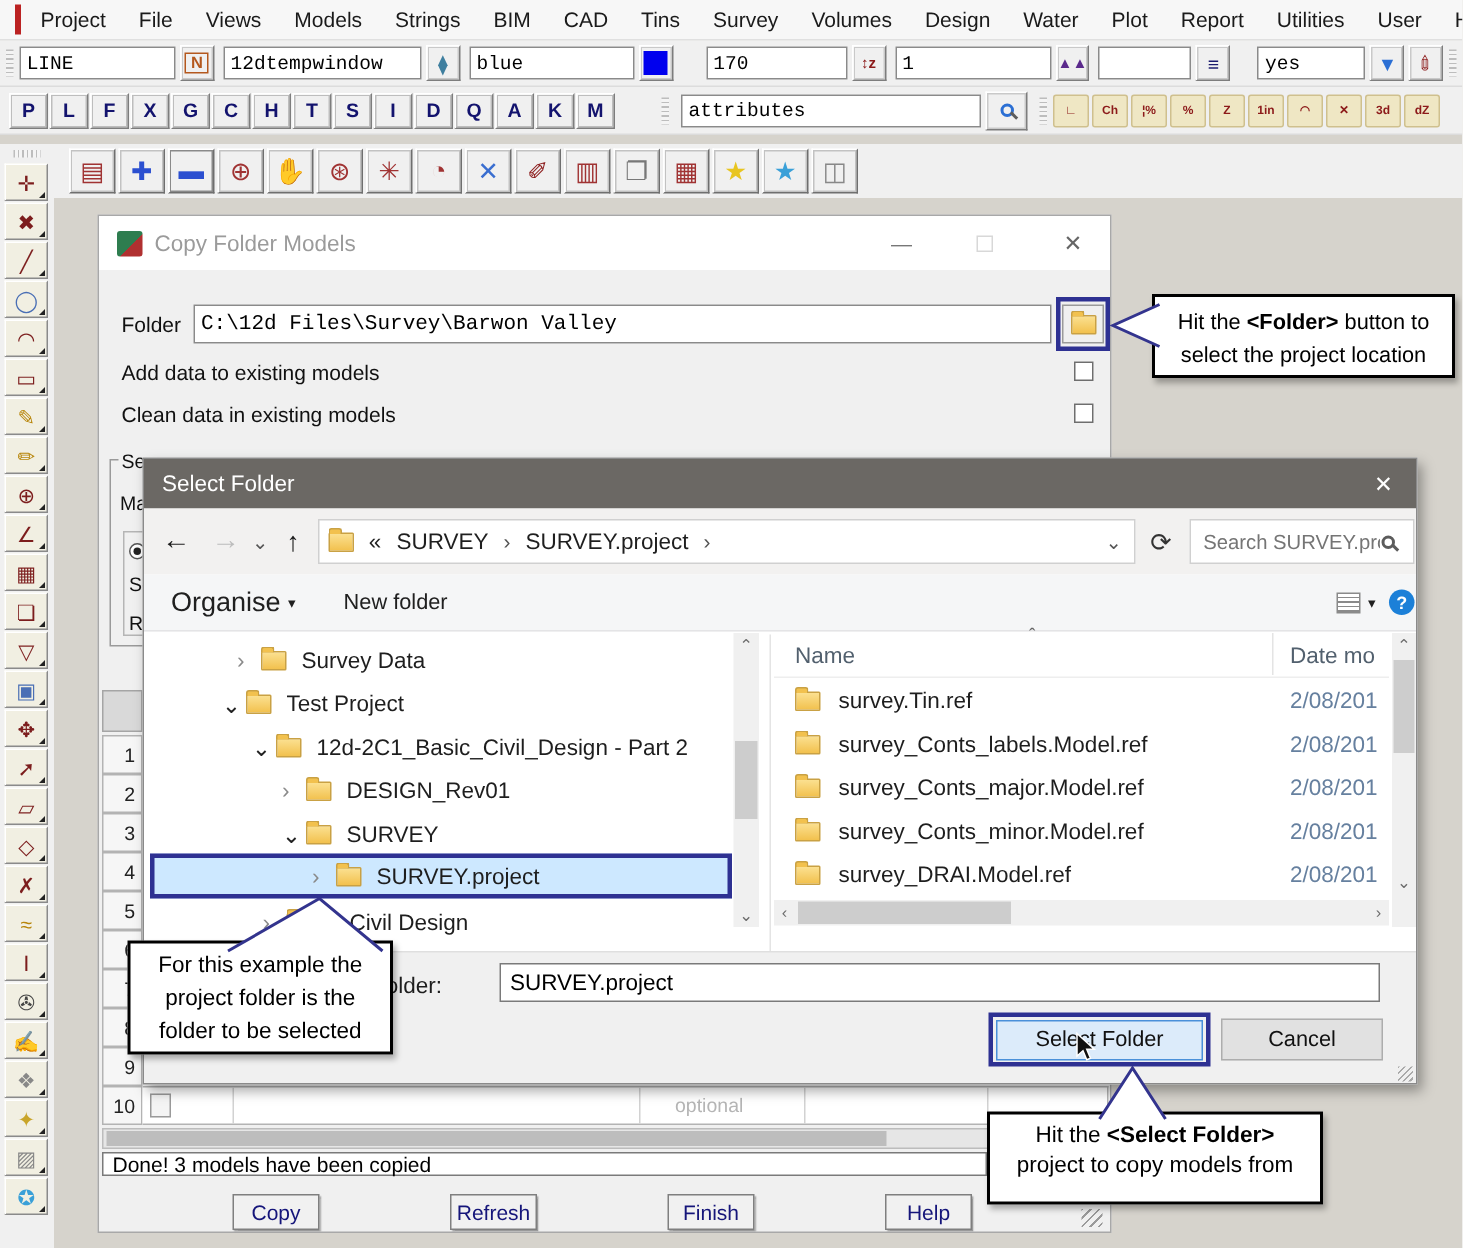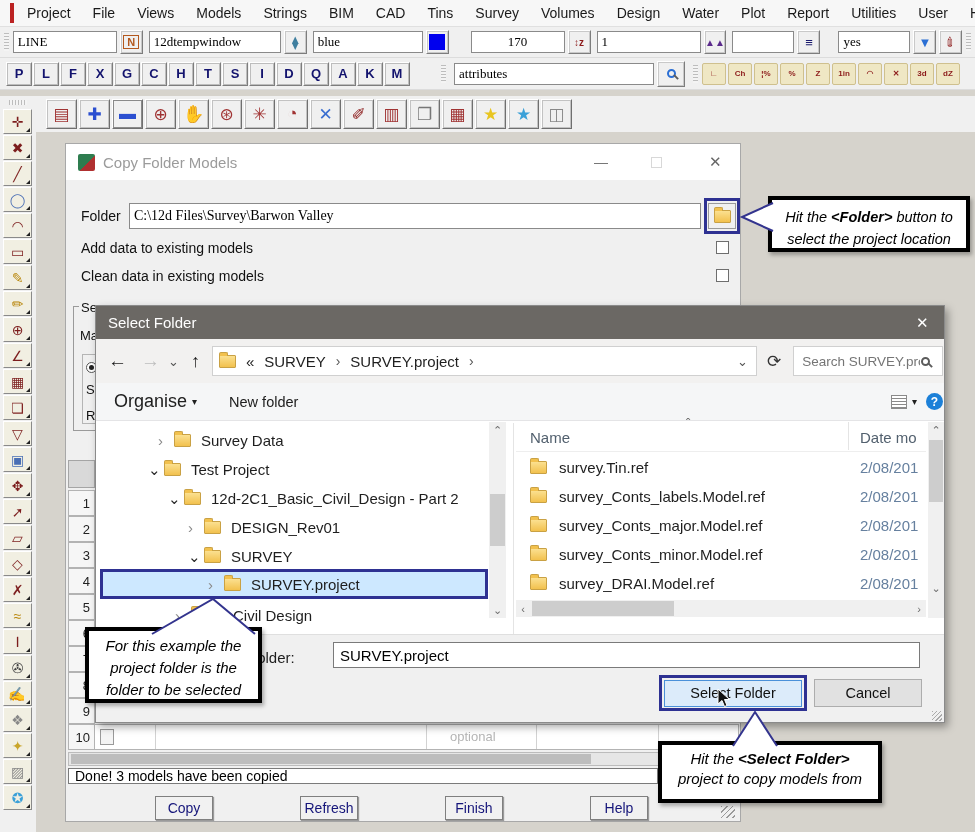--- a/index.html
+++ b/index.html
@@ -5,34 +5,34 @@
 * { box-sizing: border-box; margin: 0; padding: 0; }
 html,body { font-family: "Liberation Sans", sans-serif; }
 #canvas { position: relative; width: 975px; height: 832px; background:#d6d3cc; overflow:hidden; font-family:"Liberation Sans",sans-serif; }
 .abs { position:absolute; }
 
 .menubar { left:0; top:0; width:975px; height:27px; background:#f7f7f7; border-bottom:1px solid #e0e0e0; display:flex; align-items:center; }
 .menu-item { font-size:14px; color:#1a1a1a; padding:0 11px; height:27px; display:flex; align-items:center; white-space:nowrap; }
 .grip { width:5px; height:18px; background:repeating-linear-gradient(#bdbdbd 0 1px, #f4f4f4 1px 3px); margin:0 4px; }
 .vgrip { height:5px; width:18px; background:repeating-linear-gradient(90deg,#bdbdbd 0 1px, #f4f4f4 1px 3px); margin:4px auto; }
 .toolrow { left:0; width:975px; background:#f0f0f0; display:flex; align-items:center; border-bottom:1px solid #dcdcdc; }
-.t-input { background:#fff; border:1px solid #8a8a8a; height:22px; font-size:13px; padding:0 4px; color:#000; font-family:Liberation Serif, serif; }
+.t-input { background:#fff; border:1px solid #8a8a8a; height:22px; font-size:13px; padding:0 4px; color:#000; font-family:Liberation Mono, monospace; }
 .t-btn { width:24px; height:24px; background:#f0f0f0; border:1px solid #fff; border-right-color:#7d7d7d; border-bottom-color:#7d7d7d; box-shadow:0 0 0 1px #c9c9c9 inset; display:flex; align-items:center; justify-content:center; font-size:13px; margin-left:3px; }
 .letter-btn { width:26px; height:24px; background:#f0f0f0; border:1px solid #fff; border-right-color:#7d7d7d; border-bottom-color:#7d7d7d; box-shadow:0 0 0 1px #bdbdbd inset; display:flex; align-items:center; justify-content:center; font-size:13px; color:#13136e; font-weight:bold; margin-right:1px; }
 .tile { width:24px; height:22px; background:#efe7c4; border:1px solid #cfc08e; border-radius:2px; color:#8c1a1a; font-size:8px; font-weight:bold; display:flex; align-items:center; justify-content:center; margin-right:2px; }
 .big-btn { width:31px; height:30px; background:#f0f0f0; border:1px solid #fff; border-right-color:#6f6f6f; border-bottom-color:#6f6f6f; box-shadow:0 0 0 1px #c2c2c2 inset; display:flex; align-items:center; justify-content:center; font-size:17px; margin-right:2px; }
 .side-btn { width:29px; height:25px; background:#f1efe2; border:1px solid #fff; border-right-color:#8a8a8a; border-bottom-color:#8a8a8a; display:flex; align-items:center; justify-content:center; font-size:14px; color:#7c1d1d; position:relative; margin:1px 0 1px 3px; }
 .side-btn::after { content:""; position:absolute; right:1px; bottom:1px; border-left:4px solid transparent; border-bottom:4px solid #222; }
 
 .dlg-btn { background:#f1f1f1; border:1px solid #7f7f7f; box-shadow:1px 1px 1px #9a9a9a; font-size:14px; color:#15157a; display:flex; align-items:center; justify-content:center; }
 .sunken { background:#fff; border:1px solid #7a7a7a; }
 .checkbox { width:13px; height:13px; background:#fff; border:1px solid #6e6e6e; }
 .folder-ico { width:17px; height:13px; background:linear-gradient(#fbe090,#f2c14e); border:1px solid #c9a144; border-radius:1px; position:relative; flex:none; }
 .folder-ico::before { content:""; position:absolute; top:-4px; left:-1px; width:7px; height:3px; background:#f2c14e; border:1px solid #c9a144; border-bottom:none; border-radius:2px 2px 0 0; }
-.callout { background:#fff; border:4px solid #000000; box-shadow:2px 3px 4px rgba(0,0,0,.3); text-align:center; color:#000;font-style:italic; }
+.callout { background:#fff; border:2px solid #000000; box-shadow:2px 3px 4px rgba(0,0,0,.3); text-align:center; color:#000; }
 .navybox { border:3px solid #2e3192; }
 .tree-row { position:absolute; left:95px; width:390px; height:29px; display:flex; align-items:center; font-size:15px; color:#1e1e1e; }
 .chev { color:#8a8a8a; font-size:15px; width:16px; flex:none; }
 .file-row { position:absolute; left:516px; width:410px; height:29px; display:flex; align-items:center; font-size:15px; color:#1e1e1e; }
 .scroll-track { background:#f0f0f0; }
 .scroll-thumb { background:#cdcdcd; }
 .scroll-arrow { color:#6d6d6d; font-size:11px; display:flex; align-items:center; justify-content:center; }
 .mag { width:9px; height:9px; border:2px solid #5c5c5c; border-radius:50%; position:relative; }
 .mag::after { content:""; position:absolute; width:6px; height:2px; background:#5c5c5c; transform:rotate(45deg); right:-5px; bottom:-2px; }
 .gridnum { position:absolute; left:68px; width:27px; height:26px; background:#f6f6f6; border:1px solid #b3b3b3; font-size:13px; color:#222; display:flex; align-items:center; justify-content:flex-end; padding-right:4px; }
@@ -71,21 +71,21 @@
         <span style="color:#b4581e;font-weight:bold;border:1px solid #b4581e;padding:0 3px;font-size:11px;">N</span>
       </div>
     <input class="t-input" style="width: 132px; margin-left: 6px;" value="12dtempwindow">
     <div class="t-btn">
         <span style="color:#3f7f9f;">⧫</span>
       </div>
     <input class="t-input" style="width: 110px; margin-left: 6px;" value="blue">
     <div class="t-btn">
         <span style="width:16px;height:16px;background:#0000ee;display:block;"></span>
       </div>
-    <input class="t-input" style="width: 94px; margin-left: 22px; text-align: center;" value="170">
+    <input class="t-input" style="width: 94px; margin-left: 22px;" value="170">
     <div class="t-btn">
         <span style="color:#8c1a1a;font-size:10px;font-weight:bold;">↕z</span>
       </div>
     <input class="t-input" style="width: 104px; margin-left: 6px;" value="1">
     <div class="t-btn">
         <span style="color:#5b2a8c;font-size:10px;">▲▲</span>
       </div>
     <input class="t-input" style="width: 62px; margin-left: 6px;">
     <div class="t-btn">
         <span style="color:#1a1a6e;font-weight:bold;">≡</span>

